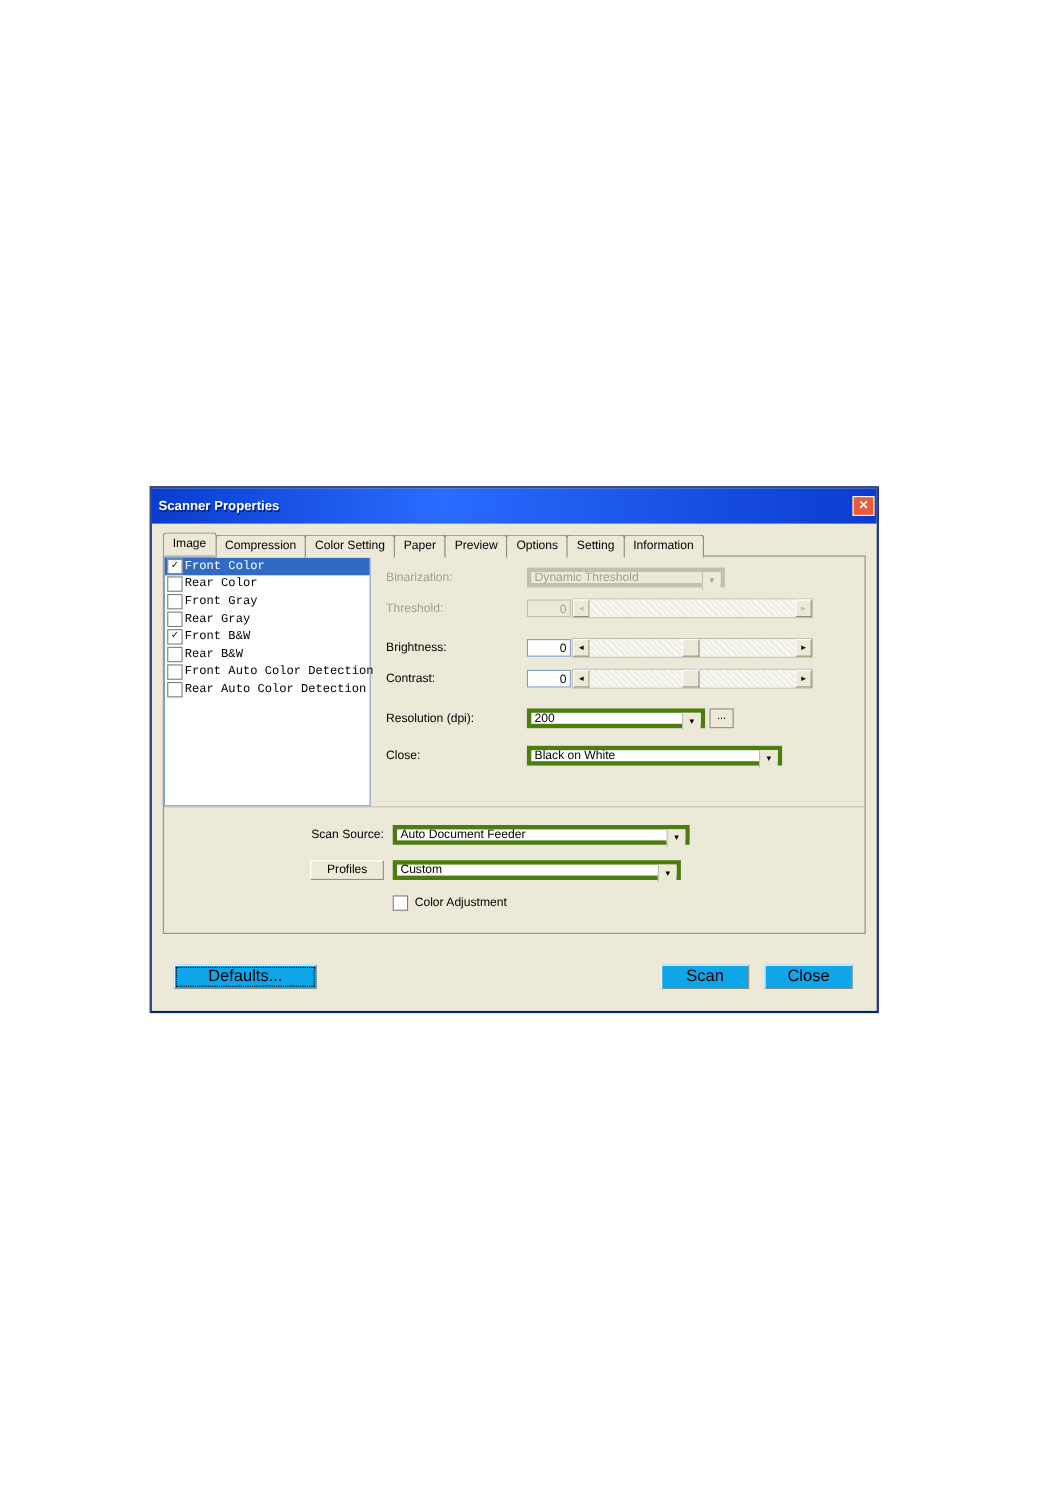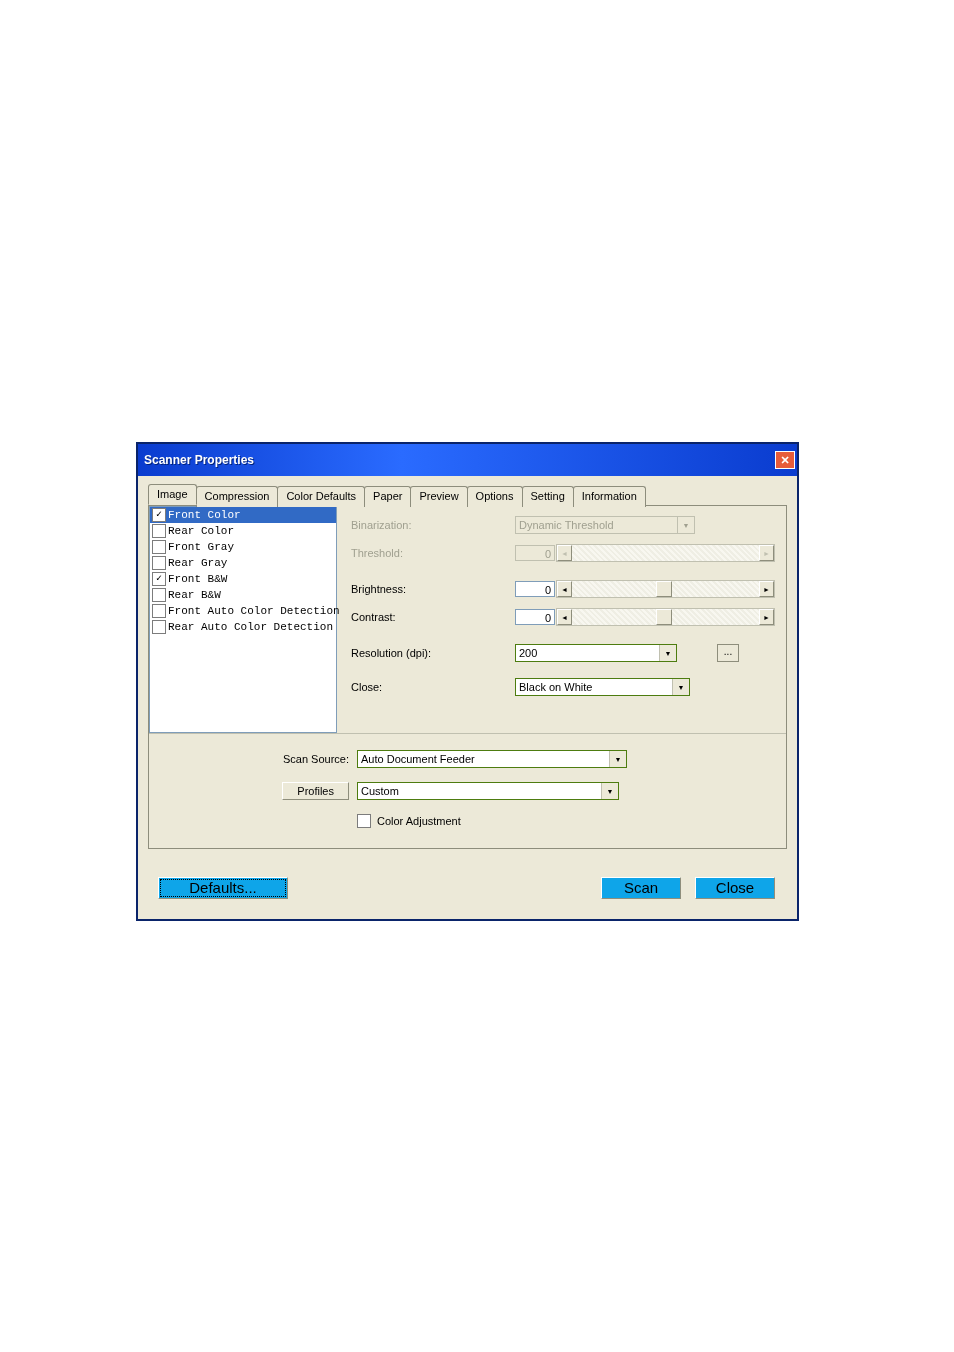--- a/index.html
+++ b/index.html
@@ -115,29 +115,28 @@
   .chk.checked::after { content: "✓"; color: #000; font-weight: bold; line-height: 1; font-size: 10px;}
   .image-list li.selected .chk.checked::after { color: #000; }
   .settings-form {
     flex: 1;
     padding: 10px 14px;
   }
   .form-row {
     display: flex;
     align-items: center;
     margin-bottom: 10px;
-    gap: 36px;
   }
   .form-label {
     width: 128px;
     font-size: 11px;
   }
   .form-label.disabled { color: #a0a090; }
   .combo {
-    border: 1px solid #4d7c0f;
+    border: 4px solid #4d7c0f;
     background: #fff;
     height: 18px;
     display: flex;
     align-items: center;
     font-size: 11px;
     position: relative;
     padding: 0 0 0 3px;
     box-sizing: border-box;
   }
   .combo.disabled { background: #ece9d8; color: #a0a090; border-color: #c0c0b0;}
@@ -252,21 +251,21 @@
 
 <div class="window">
   <div class="titlebar">
     <span class="title-text">Scanner Properties</span>
     <div class="close-btn">✕</div>
   </div>
   <div class="content">
     <div class="tabs">
       <div class="tab active">Image</div>
       <div class="tab">Compression</div>
-      <div class="tab">Color Defaults</div>
+      <div class="tab">Color Setting</div>
       <div class="tab">Paper</div>
       <div class="tab">Preview</div>
       <div class="tab">Options</div>
       <div class="tab">Setting</div>
       <div class="tab">Information</div>
     </div>
     <div class="tabpanel">
       <div class="top-section">
         <ul class="image-list">
           <li class="selected">
@@ -362,21 +361,21 @@
               <span>200</span>
               <div class="arrow"></div>
             </div>
             <div class="ellipsis-btn">...</div>
           </div>
 
           <div style="height:6px"></div>
 
           <div class="form-row">
             <div class="form-label">Close:</div>
-            <div class="combo" style="width:175px">
+            <div class="combo" style="width:232px">
               <span>Black on White</span>
               <div class="arrow"></div>
             </div>
           </div>
 
         </div>
       </div>
 
       <div class="bottom-section">
         <div class="bottom-row">

